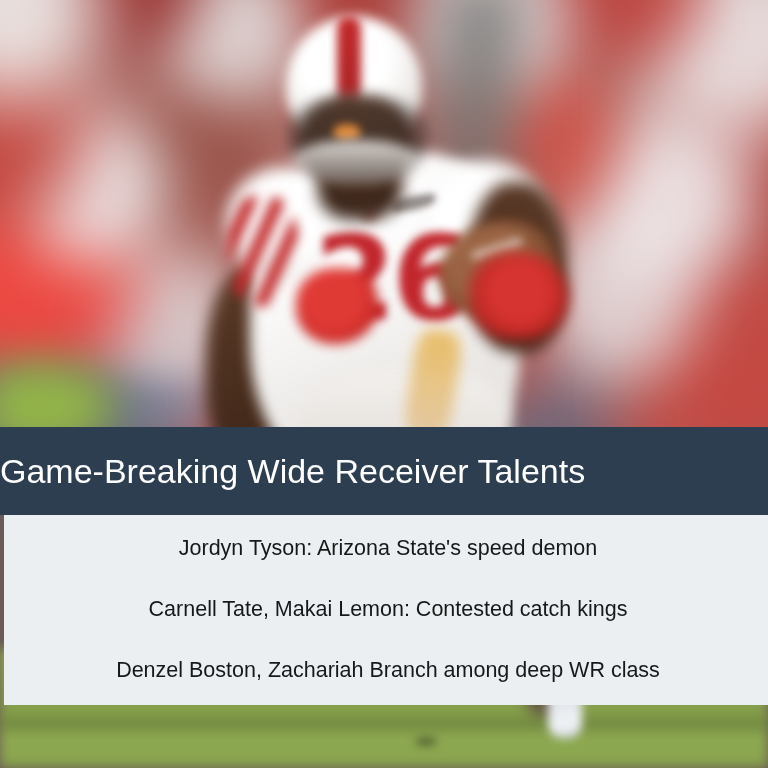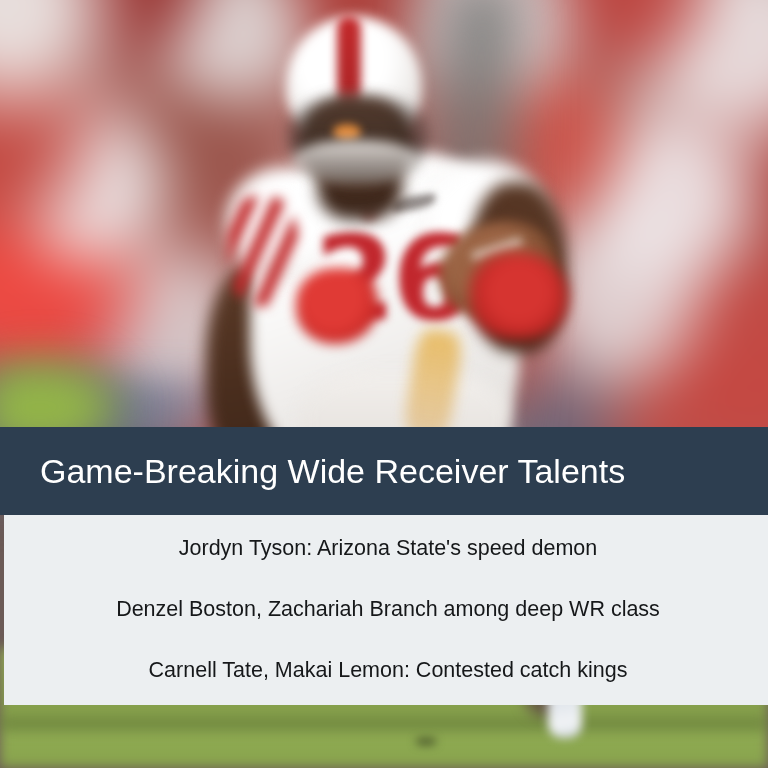--- a/index.html
+++ b/index.html
@@ -324,21 +324,20 @@
     height: 88px;
     background: #2d3e50;
     display: flex;
     align-items: center;
   }
   .title-text {
     color: #ffffff;
     font-size: 34px;
     font-weight: 400;
     letter-spacing: 0px;
-    padding-left: 40px;
     white-space: nowrap;
   }
 
   .body-panel {
     position: absolute;
     left: 4px; top: 515px;
     width: 768px;
     height: 190px;
     background: #eceff1;
     display: flex;
@@ -398,17 +397,17 @@
       <div class="glove-r"></div>
     </div>
   </div>
 
   <div class="title-bar">
     <div class="title-text">Game-Breaking Wide Receiver Talents</div>
   </div>
 
   <div class="body-panel">
     <div class="body-line">Jordyn Tyson: Arizona State's speed demon</div>
+    <div class="body-line">Carnell Tate, Makai Lemon: Contested catch kings</div>
     <div class="body-line">Denzel Boston, Zachariah Branch among deep WR class</div>
-    <div class="body-line">Carnell Tate, Makai Lemon: Contested catch kings</div>
   </div>
 
 </div>
 
 </body></html>

